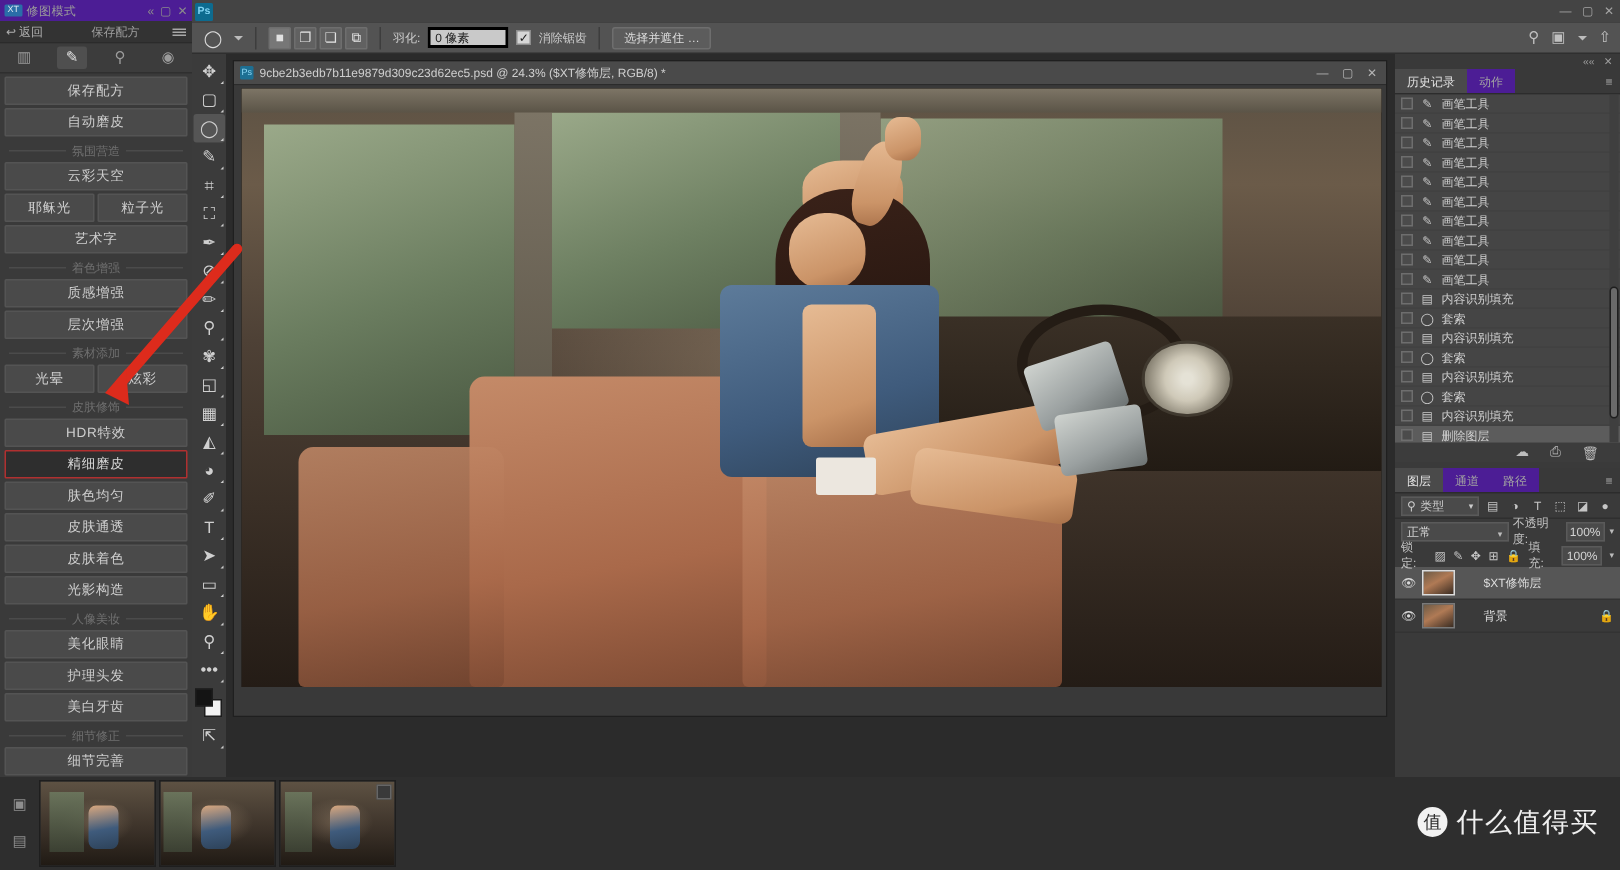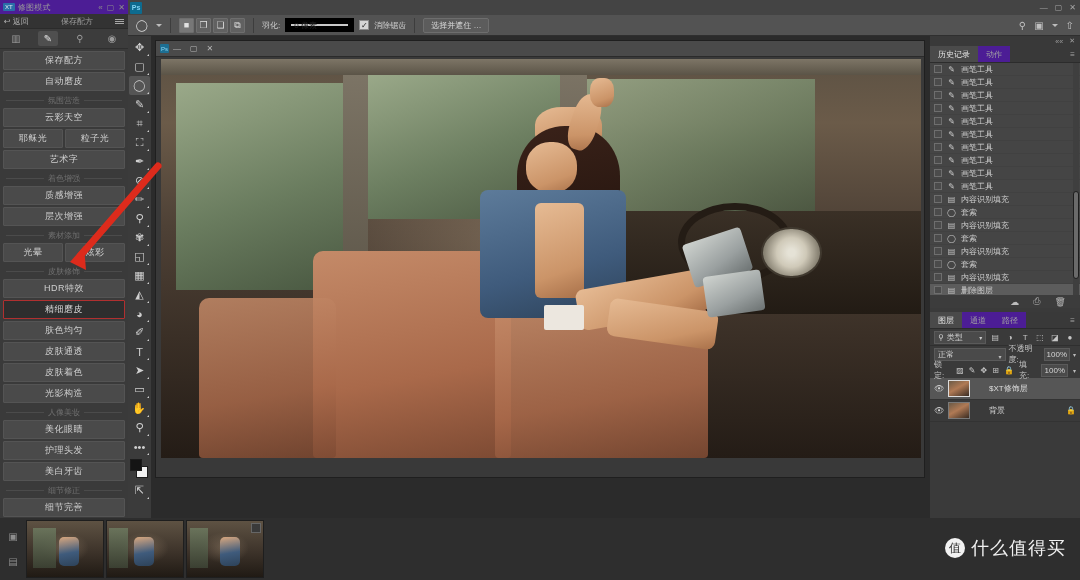--- a/index.html
+++ b/index.html
@@ -54,21 +54,21 @@
 
   
   .optbar{position:absolute;left:128px;top:15px;width:952px;height:21px;background:#535353;display:flex;align-items:center;padding:0 5px;gap:5px;border-bottom:1px solid #2f2f2f;}
   .opt-tool{width:18px;height:16px;display:flex;align-items:center;justify-content:center;color:#ddd;font-size:11px;}
   .caret{width:0;height:0;border-left:3px solid transparent;border-right:3px solid transparent;border-top:3px solid #bcbcbc;}
   .vline{width:1px;height:15px;background:#3d3d3d;margin:0 3px;}
   .sel-modes{display:flex;gap:2px;}
   .smode{width:15px;height:15px;background:#616161;border:1px solid #6e6e6e;border-radius:1px;display:flex;align-items:center;justify-content:center;font-size:9px;color:#e2e2e2;}
   .smode.on{background:#777;}
   .olabel{font-size:8px;color:#ccc;}
-  .oinput{width:69px;height:14px;background:#c9c9c9;border:6px solid #000000;color:#222;font-size:8px;display:flex;align-items:center;padding:0 3px;}
+  .oinput{width:54px;height:14px;background:#c9c9c9;border:2px solid #000000;color:#222;font-size:8px;display:flex;align-items:center;padding:0 3px;}
   .ocheck{width:10px;height:10px;background:#d6d6d6;border:1px solid #8c8c8c;display:flex;align-items:center;justify-content:center;color:#222;font-size:8px;}
   .obtn{height:15px;border:1px solid #6e6e6e;background:#5c5c5c;border-radius:2px;padding:0 7px;font-size:8px;color:#ddd;display:flex;align-items:center;}
   .optbar-right{position:absolute;right:6px;display:flex;align-items:center;gap:8px;color:#c0c0c0;font-size:10px;}
 
   
   .docarea{position:absolute;left:151px;top:36px;width:779px;height:482px;background:#2b2b2b;}
   .docwin{position:absolute;left:4px;top:4px;width:770px;height:438px;background:#3a3a3a;border:1px solid #1f1f1f;}
   .doctab{height:16px;background:#4a4a4a;display:flex;align-items:center;padding:0 4px;border-bottom:1px solid #2b2b2b;}
   .doc-ic{width:9px;height:9px;background:#1d6f93;color:#8ed8f5;font-size:6px;display:flex;align-items:center;justify-content:center;margin-right:4px;border-radius:1px;}
   .doctitle{font-size:8px;color:#cfcfcf;flex:1;white-space:nowrap;overflow:hidden;}
@@ -342,20 +342,21 @@
       <span>▣</span>
       <span class="caret"></span>
       <span>⇧</span>
     </span>
   </div>
 
   <div class="docarea">
     <div class="docwin">
       <div class="doctab">
         <span class="doc-ic">Ps</span>
+        <span class="doctitle">9cbe2b3edb7b11e9879d309c23d62ec5.psd @ 24.3% ($XT修饰层, RGB/8) *</span>
         <span class="winbtns">
           <span>—</span>
           <span>▢</span>
           <span>✕</span>
         </span>
       </div>
       <div class="canvaswrap">
         <div class="canvas">
           <div class="photo">
 

